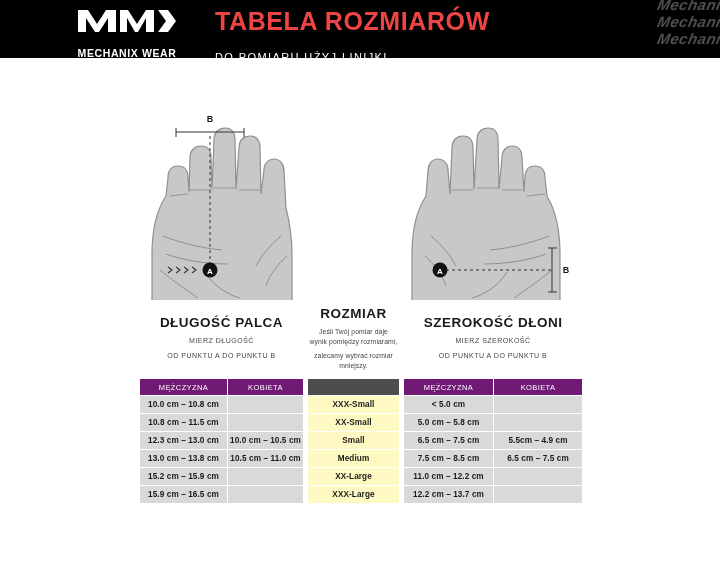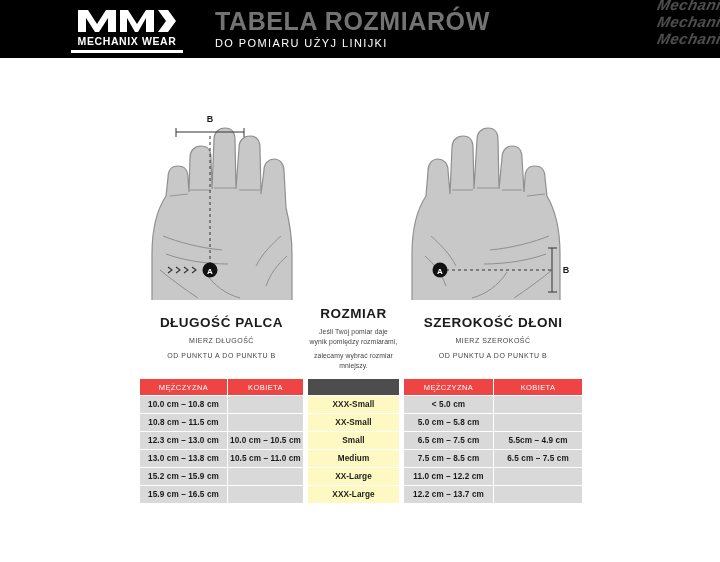--- a/index.html
+++ b/index.html
@@ -62,46 +62,46 @@
     width: 118px;
     height: 30px;
     position: relative;
   }
   .logo-mark svg { display:block; margin: 0 auto; }
   .logo-text {
     color: #ffffff;
     font-size: 10.5px;
     font-weight: bold;
     letter-spacing: 0.6px;
-    margin-top: 1px;
+    margin-top: 13px;
     white-space: nowrap;
   }
   .logo-rule {
     width: 112px;
     height: 3px;
     background: #ffffff;
     margin: 3px auto 0 auto;
   }
   .header-titles {
     position: absolute;
     left: 215px;
     top: 8px;
   }
   .header-title {
-    color: #737373;
+    color: #ef4444;
     font-size: 25px;
     font-weight: bold;
     letter-spacing: 0.6px;
     line-height: 27px;
   }
   .header-sub {
     color: #ffffff;
     font-size: 11px;
     letter-spacing: 1.4px;
-    margin-top: 2px;
+    margin-top: 16px;
   }
 
   
   .diagram {
     position: relative;
     width: 720px;
     height: 243px;
     background: #ffffff;
   }
   .diagram svg { display: block; }
@@ -142,21 +142,21 @@
     letter-spacing: 0.5px;
     line-height: 10px;
     margin-top: 5px;
   }
   .group-sub.small-note {
     letter-spacing: 0.1px;
     font-size: 6.8px;
     line-height: 9.5px;
   }
   .subhead {
-    background: #ef4444;
+    background: #701a75;
     color: #ffffff;
     font-size: 7.5px;
     text-align: center;
     height: 16px;
     letter-spacing: 0.4px;
   }
   .subhead.blank {
     background: #4d4d4d;
   }
   .cell {

